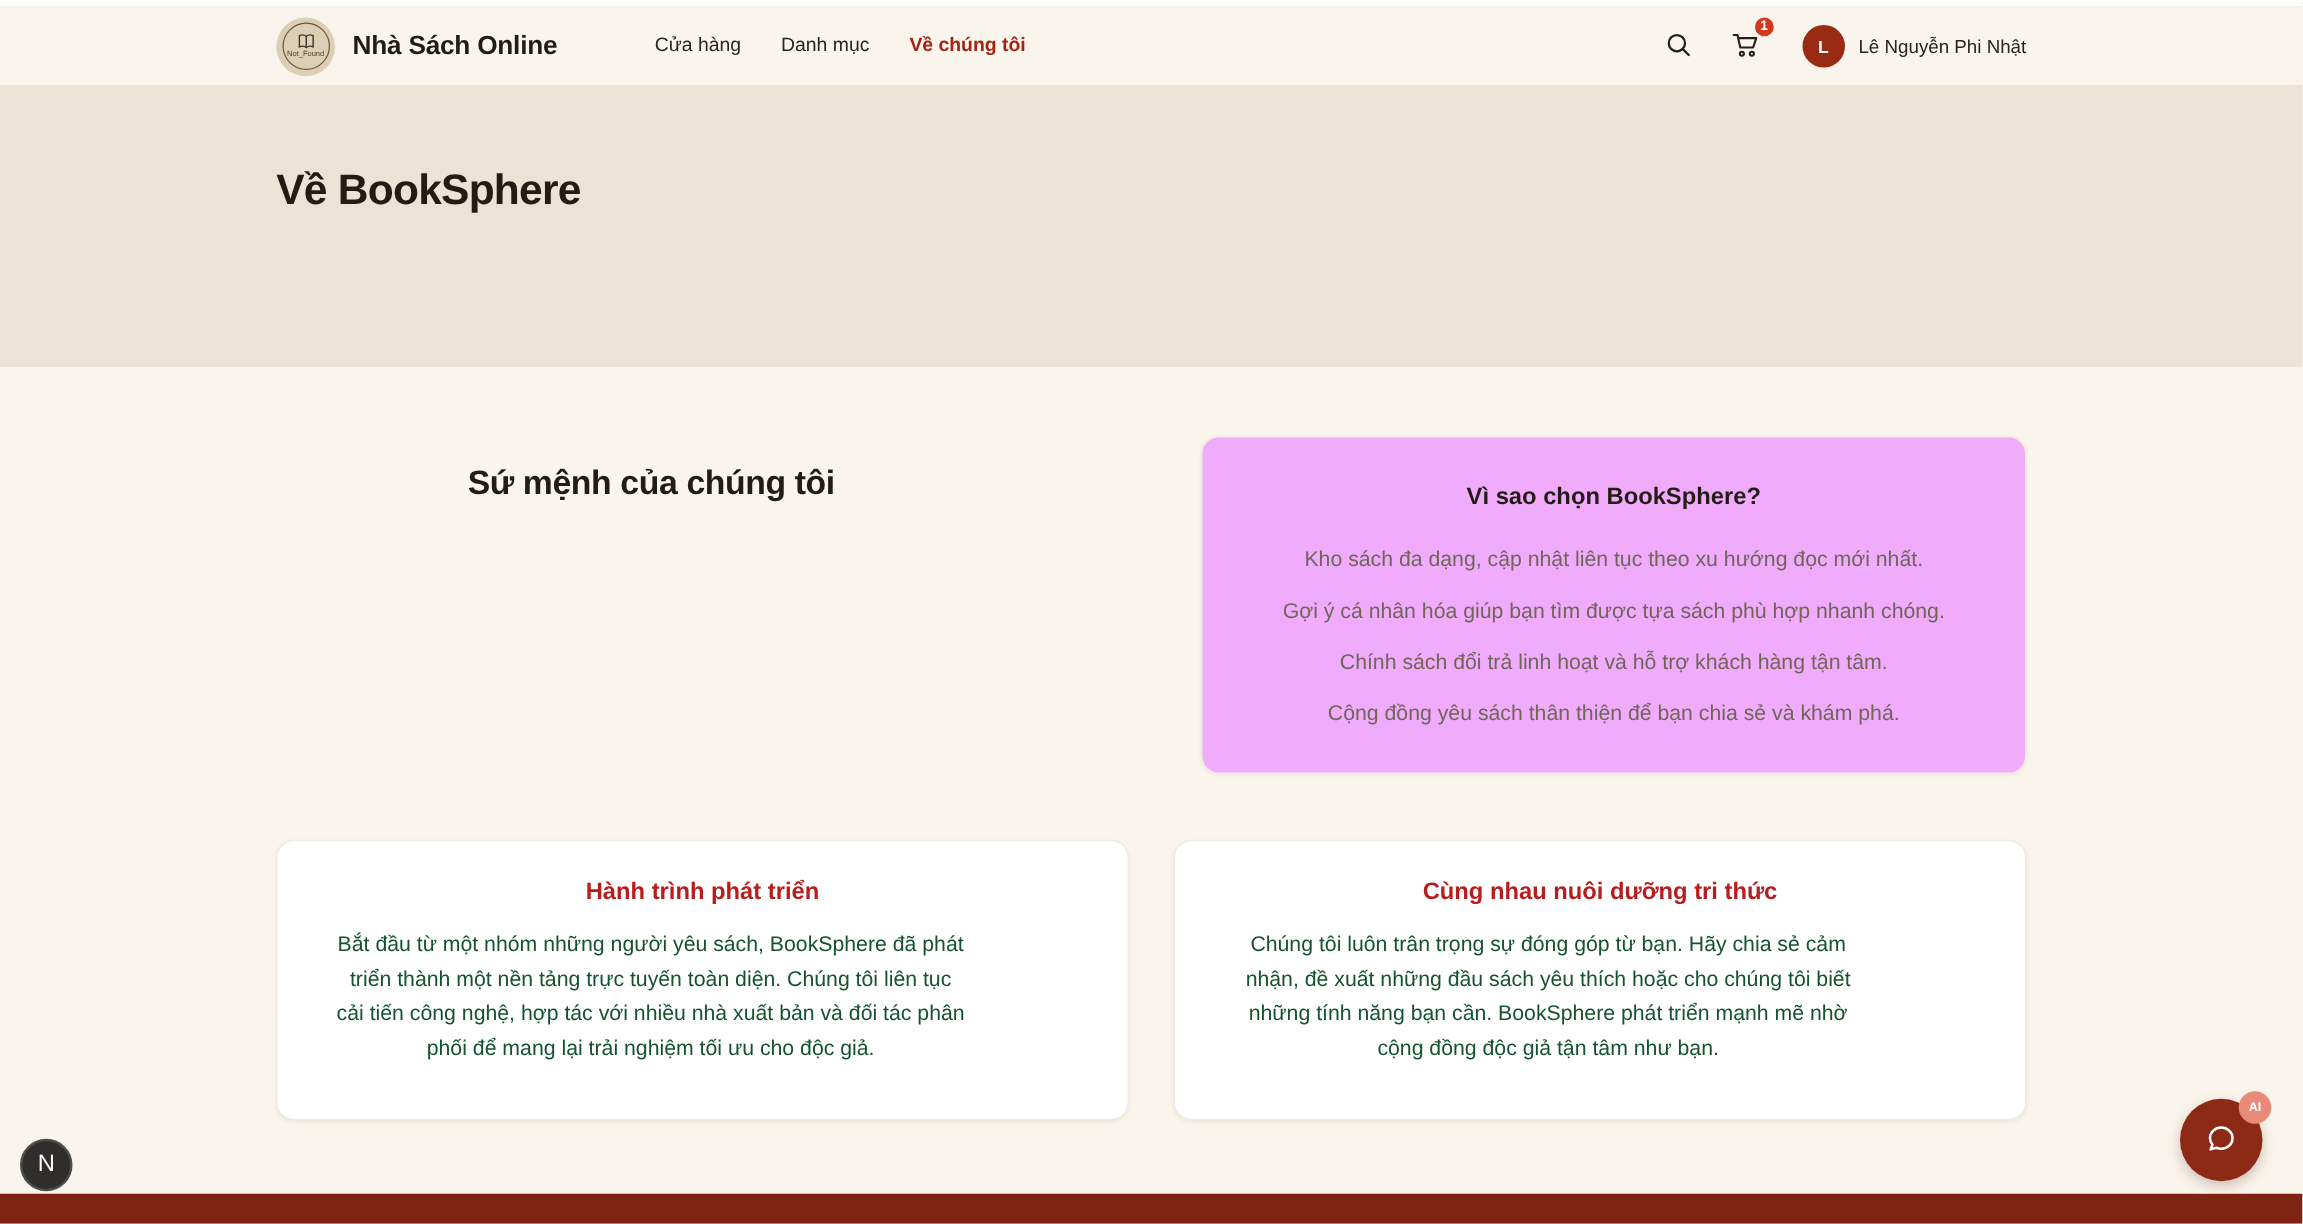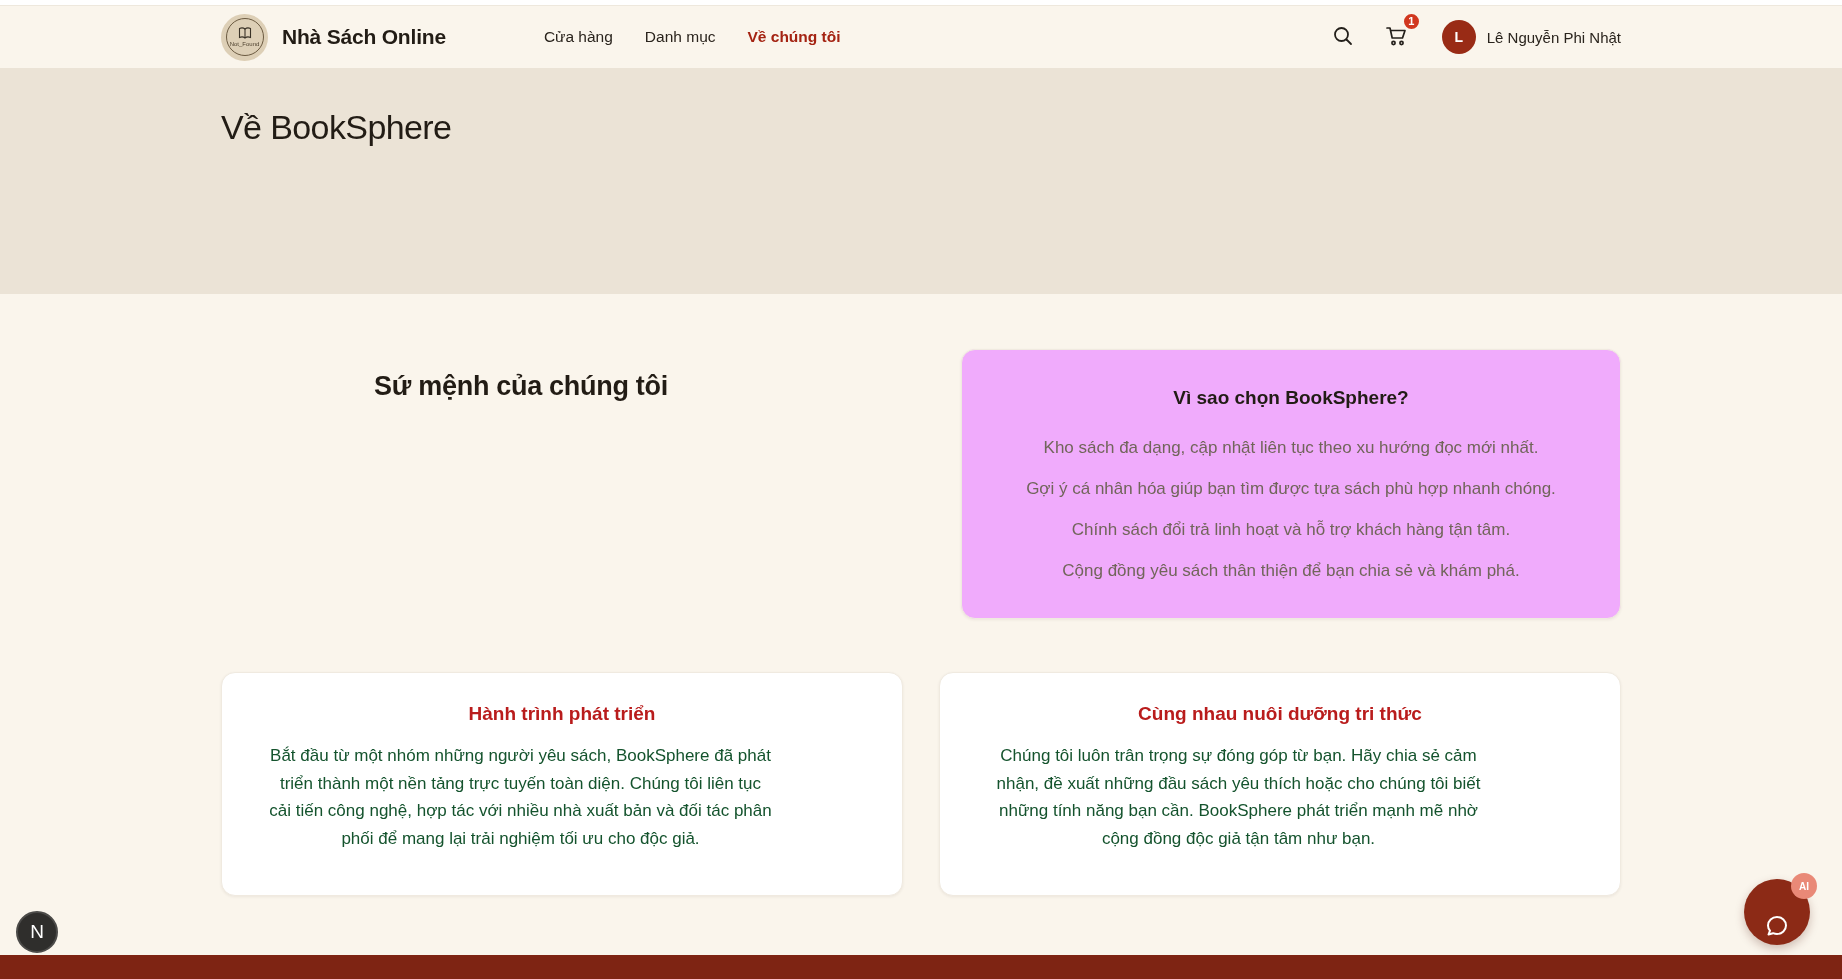--- a/index.html
+++ b/index.html
@@ -26,21 +26,21 @@
   .logo-inner {
     width:38px; height:38px; border-radius:50%;
     border:1px solid #6b5a41;
     display:flex; flex-direction:column; align-items:center; justify-content:center;
     gap:1px;
   }
   .logo-inner svg { display:block; }
   .logo-caption { font-size:6px; color:#4b3f2c; letter-spacing:0; line-height:1; }
   .brand { font-size:21px; font-weight:700; margin-left:14px; letter-spacing:-0.2px; color:#221c15; cursor:pointer; }
 
-  .nav { display:flex; align-items:center; gap:32px; margin-left:98px; }
+  .nav { display:flex; align-items:center; gap:32px; margin-left:78px; }
   .nav a { text-decoration:none; font-size:15.5px; color:#2a241d; cursor:pointer; }
   .nav a.active { color:#a42312; font-weight:700; }
 
   .header-right { margin-left:auto; display:flex; align-items:center; }
   .icon-btn { background:none; border:none; cursor:pointer; padding:4px; display:flex; align-items:center; }
   .cart-wrap { position:relative; margin-left:22px; }
   .cart-badge {
     position:absolute; top:-8px; right:-9px;
     min-width:19px; height:19px; border-radius:50%;
     background:#d1371f; color:#fff; font-size:11px; font-weight:700;
@@ -51,21 +51,21 @@
     width:34px; height:34px; border-radius:50%; background:#992b15;
     color:#fff; font-size:14px; font-weight:700;
     display:flex; align-items:center; justify-content:center;
     margin-left:30px; cursor:pointer; flex:0 0 auto;
   }
   .user-name { font-size:15px; color:#2a241d; margin-left:11px; }
 
   
   .hero { height:226px; background:#ebe3d6; }
   .hero .container { padding-top:40px; }
-  .hero-title { font-size:34px; font-weight:400; letter-spacing:-0.6px; color:#221c15; }
+  .hero-title { font-size:34px; font-weight:700; letter-spacing:-0.6px; color:#221c15;margin-top:25px; }
   .hero-desc { margin-top:15px; font-size:17px; line-height:27px; color:#77695a; max-width:655px; }
 
   
   .main { height:661px; background:#faf5ec; }
   .main .container { padding-top:55px;text-align:center; }
   .mission-row { display:flex; justify-content:space-between; align-items:flex-start; }
   .mission-col { width:600px; }
   .mission-title { font-size:27px; font-weight:700; letter-spacing:-0.3px; color:#221c15; margin-top:22px; }
   .mission-col p { font-size:17px; line-height:27px; color:#71655a; max-width:575px; margin-top:26px; }
 
@@ -98,21 +98,21 @@
     width:42px; height:42px; border-radius:50%;
     background:#2f2e2c; border:2px solid #4c4b49;
     color:#fff; font-size:19px;
     display:flex; align-items:center; justify-content:center;
     cursor:pointer; z-index:5;
   }
   .chat-fab {
     position:absolute; right:32px; bottom:34px;
     width:66px; height:66px; border-radius:50%;
     background:#8c2a16; border:none; cursor:pointer;
-    display:flex; align-items:flex-end; justify-content:center;
+    display:flex; align-items:center; justify-content:center;
     box-shadow:0 4px 10px rgba(80,25,10,0.25);
     z-index:5;
   }
   .ai-badge {
     position:absolute; top:-6px; right:-7px;
     width:26px; height:26px; border-radius:50%;
     background:#e98977; color:#fff; font-size:10px; font-weight:700;
     display:flex; align-items:center; justify-content:center;
   }
 </style>

